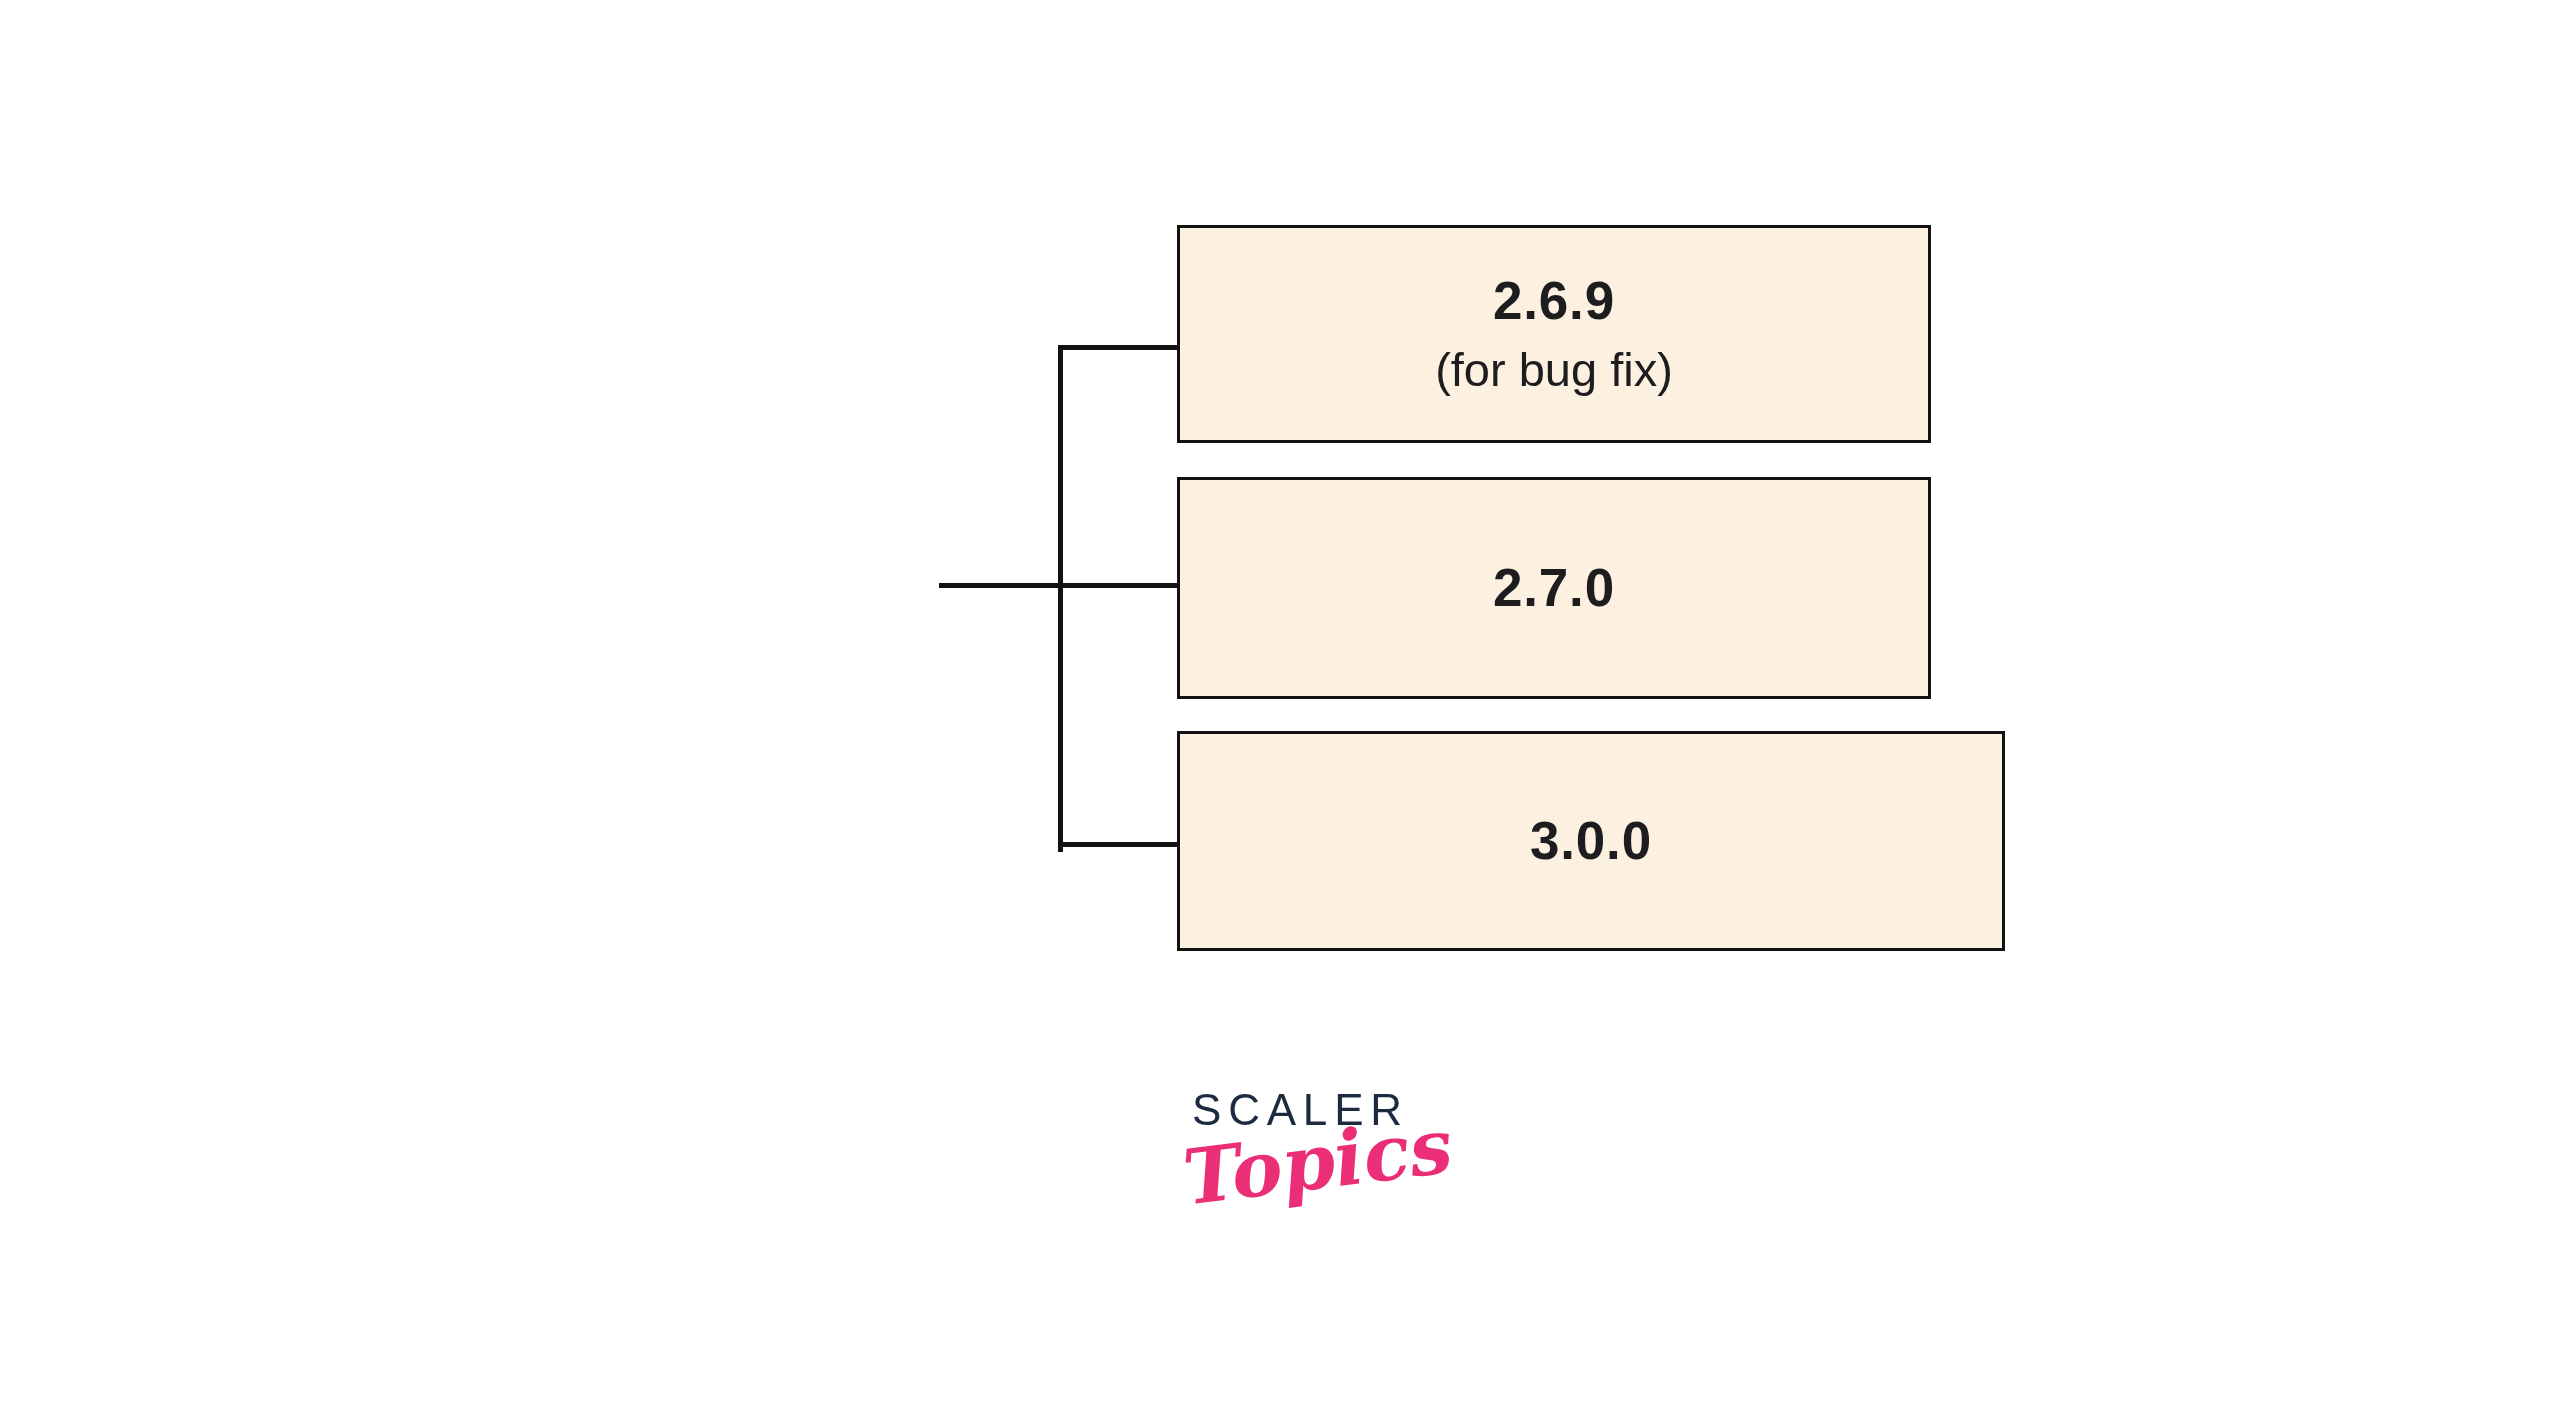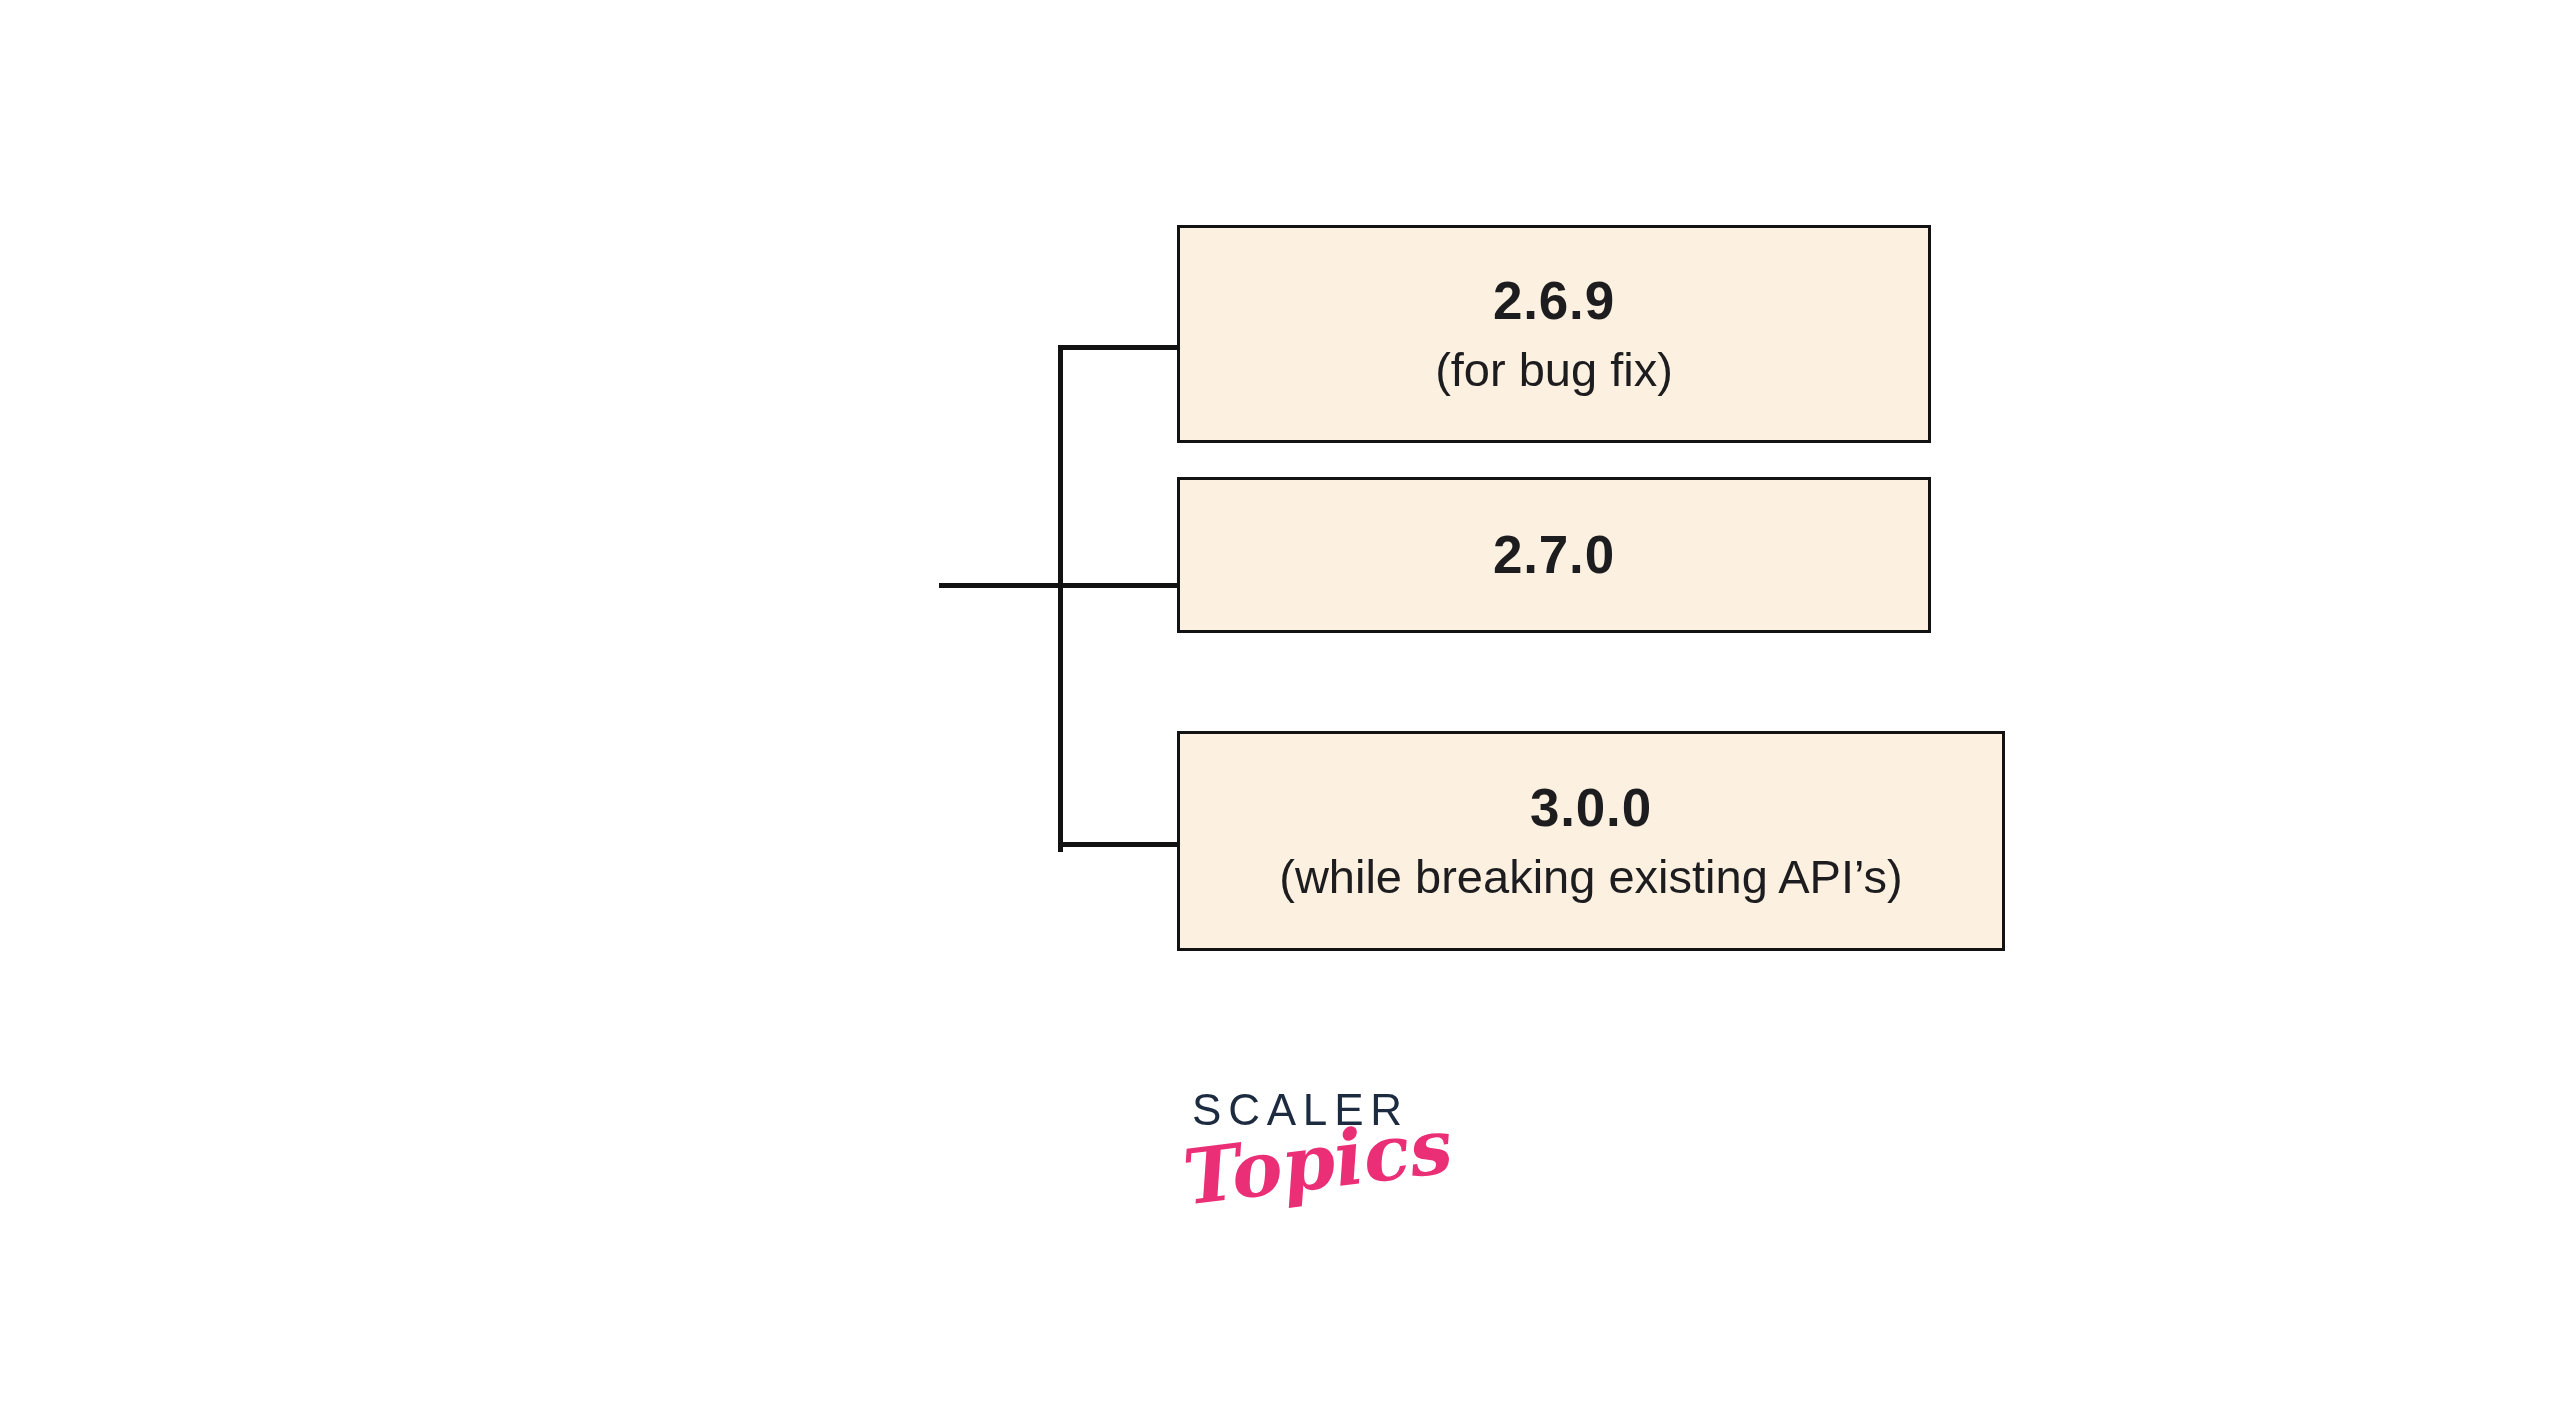--- a/index.html
+++ b/index.html
@@ -39,21 +39,21 @@
     letter-spacing:0.8px;
   }
   .note{
     font-size:47px;
     font-weight:400;
     line-height:1.15;
     letter-spacing:0px;
   }
   #node-root{left:646px;top:532px;width:296px;height:109px;}
   #node-branch-0{left:1177px;top:225px;width:754px;height:218px;}
-  #node-branch-1{left:1177px;top:477px;width:754px;height:156px;}
+  #node-branch-1{left:1177px;top:477px;width:754px;height:222px;}
   #node-branch-2{left:1177px;top:731px;width:828px;height:220px;}
   .connector{
     position:absolute;
     background:var(--line);
   }
   #connector-root-horizontal{left:939px;top:583px;width:241px;height:4.5px;}
   #connector-vertical-trunk{left:1058px;top:345px;width:4.5px;height:507px;}
   #connector-branch-top{left:1058px;top:345px;width:121px;height:4.5px;}
   #connector-branch-bottom{left:1058px;top:842px;width:121px;height:4.5px;}
   #logo{
@@ -100,21 +100,20 @@
     <span class="version">2.6.9</span>
     <span class="note">(for bug fix)</span>
   </div>
 
   <div class="node" id="node-branch-1">
     <span class="version">2.7.0</span>
   </div>
 
   <div class="node" id="node-branch-2">
     <span class="version">3.0.0</span>
-    <span class="note">(while breaking existing API’s)</span>
   </div>
 
   <div id="logo">
     <span class="logo-primary">SCALER</span>
     <span class="logo-secondary">Topics</span>
   </div>
 
 </div>
 
 

